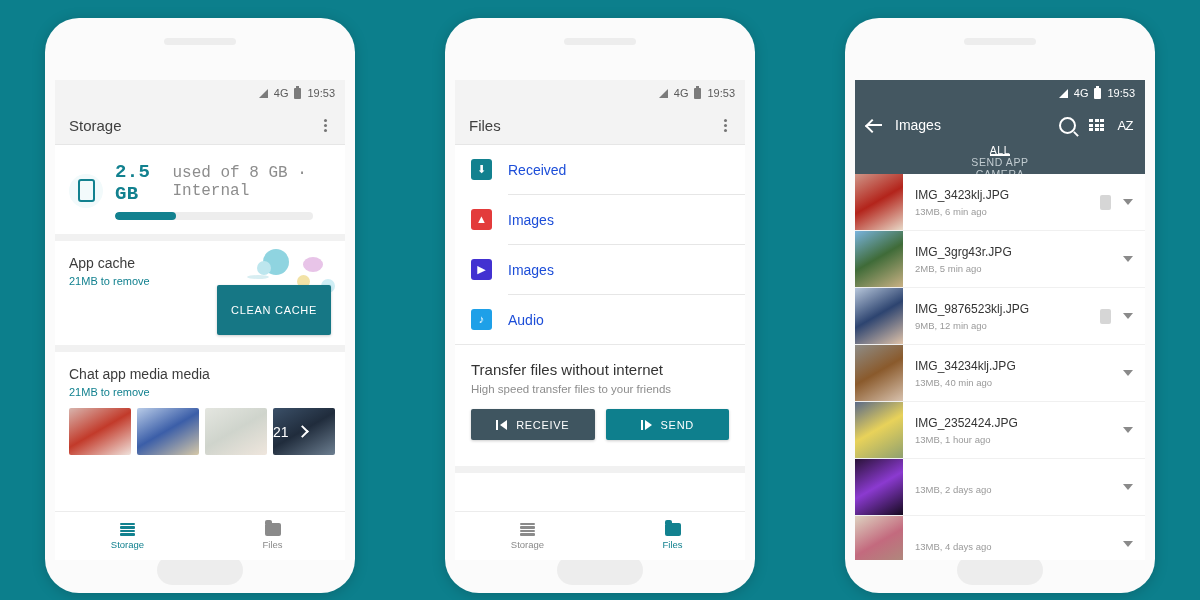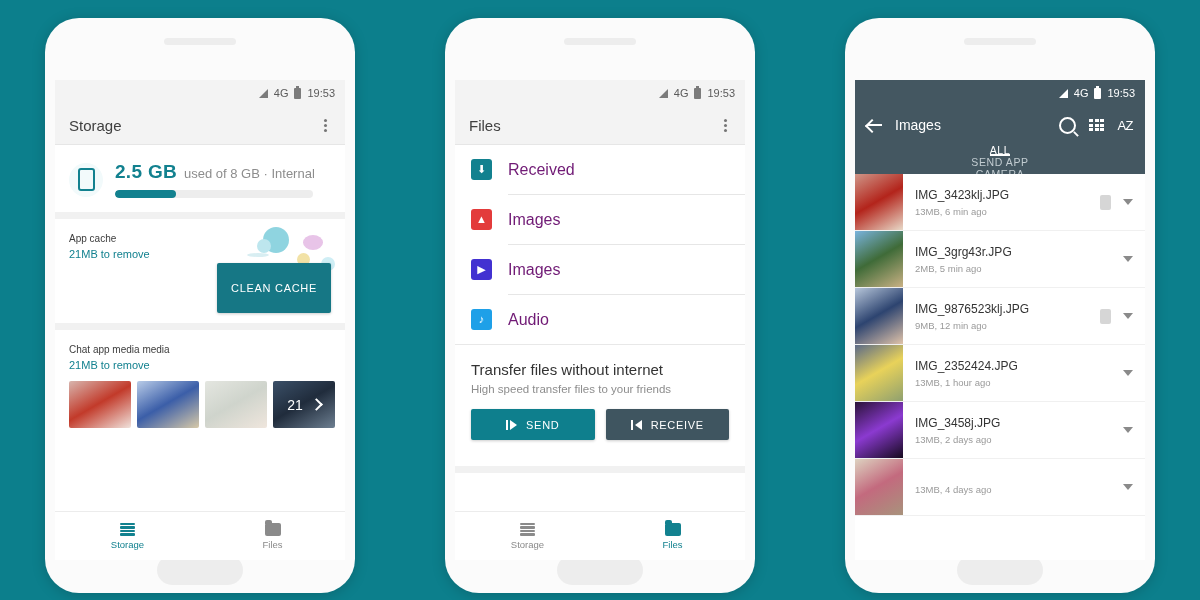--- a/index.html
+++ b/index.html
@@ -52,59 +52,59 @@
   
   .appbar{
     height:38px;background:#f3f3f3;display:flex;align-items:center;
     padding:0 14px;justify-content:space-between;
   }
   .appbar .title{font-size:15px;color:#3f3f3f;}
   .kebab{display:flex;flex-direction:column;gap:2px;padding:4px;}
   .kebab i{width:3px;height:3px;border-radius:50%;background:#757575;display:block;}
 
   
-  .sheet{background:#fff;}
+  .sheet{background:#fff;font-family:Liberation Mono, monospace;}
   .sec-divider{height:7px;background:#f1f1f1;}
   .thin-rule{height:1px;background:#e6e6e6;}
 
   .storagerow{display:flex;align-items:center;padding:16px 14px 14px 14px;}
   .devicebadge{
     width:34px;height:34px;border-radius:50%;background:#f2fafb;
     display:flex;align-items:center;justify-content:center;margin-right:12px;flex:0 0 auto;
   }
   .devicebadge .ph{width:13px;height:19px;border:2px solid #12818f;border-radius:3px;}
   .storagetext{flex:1;}
   .storageline{display:flex;align-items:baseline;gap:7px;}
   .gbnum{font-size:19px;color:#12818f;font-weight:bold;letter-spacing:.3px;}
-  .gbsub{font-size:13px;color:#8d8d8d;}
+  .gbsub{font-size:16px;color:#8d8d8d;}
   .bar{margin-top:7px;height:8px;border-radius:5px;background:#ededed;width:198px;position:relative;overflow:hidden;}
   .bar i{position:absolute;left:0;top:0;bottom:0;background:#12818f;border-radius:5px;display:block;}
 
   .cardpad{padding:14px 14px 12px 14px;position:relative;}
-  .card-h{font-size:10px;color:#3c3c3c;}
+  .card-h{font-size:14px;color:#3c3c3c;}
   .card-sub{font-size:11px;color:#12818f;margin-top:4px;}
   .btn-clean{
     position:absolute;right:14px;bottom:10px;background:#167785;color:#fff;
     font-size:11px;letter-spacing:.7px;padding:19px 14px;border:none;border-radius:2px;
     box-shadow:0 1px 3px rgba(0,0,0,.2);
   }
   .illus{position:absolute;right:8px;top:4px;width:96px;height:62px;}
   .illus .blob{position:absolute;border-radius:50%;}
   .b1{width:26px;height:26px;background:#8fd4e0;left:22px;top:4px;}
   .b1b{width:14px;height:14px;background:#bde6ee;left:16px;top:16px;}
   .b2{width:20px;height:15px;background:#e8c4e8;left:62px;top:12px;border-radius:10px;}
   .b3{width:13px;height:13px;background:#f2e2a6;left:56px;top:30px;border-radius:3px;}
   .b4{width:14px;height:14px;background:#cfeef5;left:80px;top:34px;}
   .b5{width:10px;height:10px;background:#bde6ee;left:8px;top:40px;}
   .b6{width:22px;height:4px;background:#d8eef2;left:6px;top:30px;border-radius:3px;}
 
   .thumbs{display:flex;gap:6px;margin-top:10px;}
   .thumb{width:62px;height:47px;border-radius:2px;position:relative;overflow:hidden;flex:0 0 auto;}
   .thumb .ov{
-    position:absolute;inset:0;display:flex;align-items:center;justify-content:center;
+    position:absolute;inset:0;display:flex;align-items:center;justify-content:flex-start;
     gap:9px;color:#fff;font-size:14px;
   }
   .chev{display:inline-block;width:7px;height:7px;border-right:2px solid #fff;border-top:2px solid #fff;transform:rotate(45deg);}
 
   
   .bottomnav{
     position:absolute;left:0;right:0;bottom:0;height:48px;background:#fff;
     border-top:1px solid #ececec;display:flex;
   }
   .navitem{flex:1;display:flex;flex-direction:column;align-items:center;justify-content:center;gap:3px;}
@@ -114,21 +114,21 @@
   .ic-list i{display:block;height:2.5px;background:#12818f;border-radius:1px;}
   .ic-list.grey i{background:#8a8a8a;}
   .ic-folder{width:16px;height:13px;background:#8a8a8a;border-radius:2px;position:relative;}
   .ic-folder:before{content:"";position:absolute;left:0;top:-3px;width:7px;height:4px;background:#8a8a8a;border-radius:2px 2px 0 0;}
   .ic-folder.on,.ic-folder.on:before{background:#12818f;}
 
   
   .filerow{display:flex;align-items:center;padding:14px 16px;}
   .fileicon{width:21px;height:21px;border-radius:3px;margin-right:16px;display:flex;align-items:center;justify-content:center;flex:0 0 auto;}
   .fileicon span{color:#fff;font-size:11px;line-height:1;}
-  .filelabel{font-size:16px;color:#701a75;}
+  .filelabel{font-size:14px;color:#1d4ed8;}
 
   .transfer{padding:16px 16px 14px 16px;}
   .tr-h{font-size:15px;color:#333;}
   .tr-sub{font-size:11.5px;color:#8d8d8d;margin-top:5px;}
   .tr-btns{display:flex;gap:11px;margin-top:14px;}
   .tr-btn{
     flex:1;height:31px;border:none;border-radius:2px;color:#fff;font-size:11px;letter-spacing:.7px;
     display:flex;align-items:center;justify-content:center;gap:9px;box-shadow:0 1px 3px rgba(0,0,0,.2);
   }
   .tr-btn.recv{background:#3f5560;}
@@ -313,34 +313,34 @@
             <div class="filelabel">Audio</div>
           </div>
         </div>
 
       <div class="sec-divider" style="height:1px;background:#e8e8e8;"></div>
 
       <div class="transfer">
         <div class="tr-h">Transfer files without internet</div>
         <div class="tr-sub">High speed transfer files to your friends</div>
         <div class="tr-btns">
+          <button class="tr-btn recv">
+            <span class="arr left">
+                <span class="bari"></span>
+                <span class="tri"></span>
+              </span>
+            <span>RECEIVE</span>
+          </button>
           <button class="tr-btn send">
             <span class="arr right">
                 <span class="bari"></span>
                 <span class="tri"></span>
               </span>
             <span>SEND</span>
           </button>
-          <button class="tr-btn recv">
-            <span class="arr left">
-                <span class="bari"></span>
-                <span class="tri"></span>
-              </span>
-            <span>RECEIVE</span>
-          </button>
         </div>
       </div>
 
       <div class="sec-divider" style="margin-top:12px;"></div>
 
       <div class="bottomnav" id="p2-nav">
           <div class="navitem">
             <div class="ic-list grey">
               <i></i>
               <i></i>
@@ -416,31 +416,38 @@
           <div class="imgrow">
             <div class="imgthumb" style="background: linear-gradient(150deg, rgb(183, 198, 218) 0%, rgb(45, 68, 112) 48%, rgb(224, 195, 169) 100%);"></div>
             <div class="imgmeta">
               <div class="imgname">IMG_9876523klj.JPG</div>
               <div class="imgsub">9MB, 12 min ago</div>
             </div>
             <div class="simcard"></div>
             <div class="caret"></div>
           </div>
           <div class="imgrow">
+            <div class="imgthumb" style="background: linear-gradient(150deg, rgb(142, 140, 134) 0%, rgb(138, 90, 44) 48%, rgb(216, 194, 174) 100%);"></div>
+            <div class="imgmeta">
+              <div class="imgname">IMG_34234klj.JPG</div>
+              <div class="imgsub">13MB, 40 min ago</div>
+            </div>
+            <div class="caret"></div>
+          </div>
+          <div class="imgrow">
             <div class="imgthumb" style="background: linear-gradient(150deg, rgb(91, 106, 136) 0%, rgb(232, 210, 90) 48%, rgb(143, 160, 111) 100%);"></div>
             <div class="imgmeta">
               <div class="imgname">IMG_2352424.JPG</div>
               <div class="imgsub">13MB, 1 hour ago</div>
             </div>
             <div class="caret"></div>
           </div>
           <div class="imgrow">
             <div class="imgthumb" style="background: linear-gradient(150deg, rgb(42, 19, 56) 0%, rgb(139, 58, 208) 48%, rgb(21, 10, 30) 100%);"></div>
             <div class="imgmeta">
-              <div class="imgname">IMG_3458j.JPG</div>
               <div class="imgsub">13MB, 2 days ago</div>
             </div>
             <div class="caret"></div>
           </div>
           <div class="imgrow">
             <div class="imgthumb" style="background: linear-gradient(150deg, rgb(221, 210, 192) 0%, rgb(195, 106, 126) 48%, rgb(168, 147, 124) 100%);"></div>
             <div class="imgmeta">
               <div class="imgsub">13MB, 4 days ago</div>
             </div>
             <div class="caret"></div>

